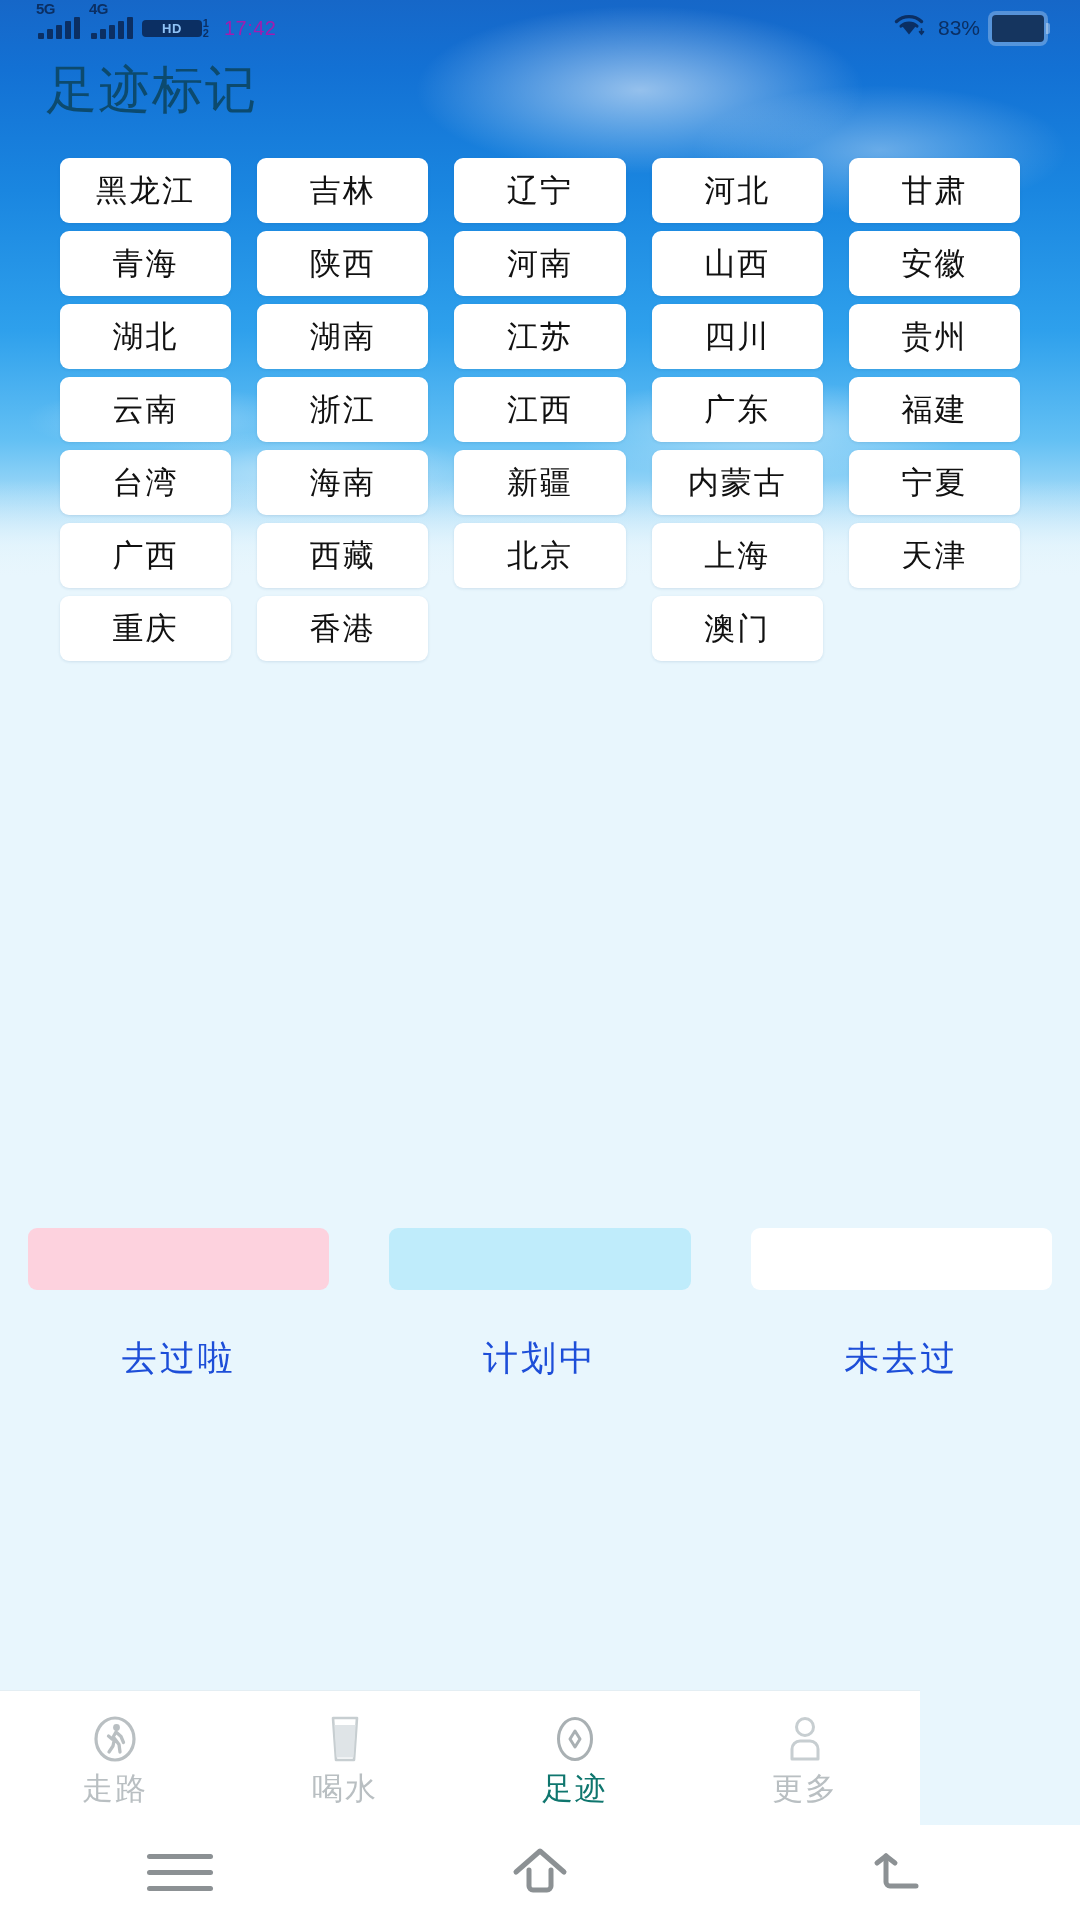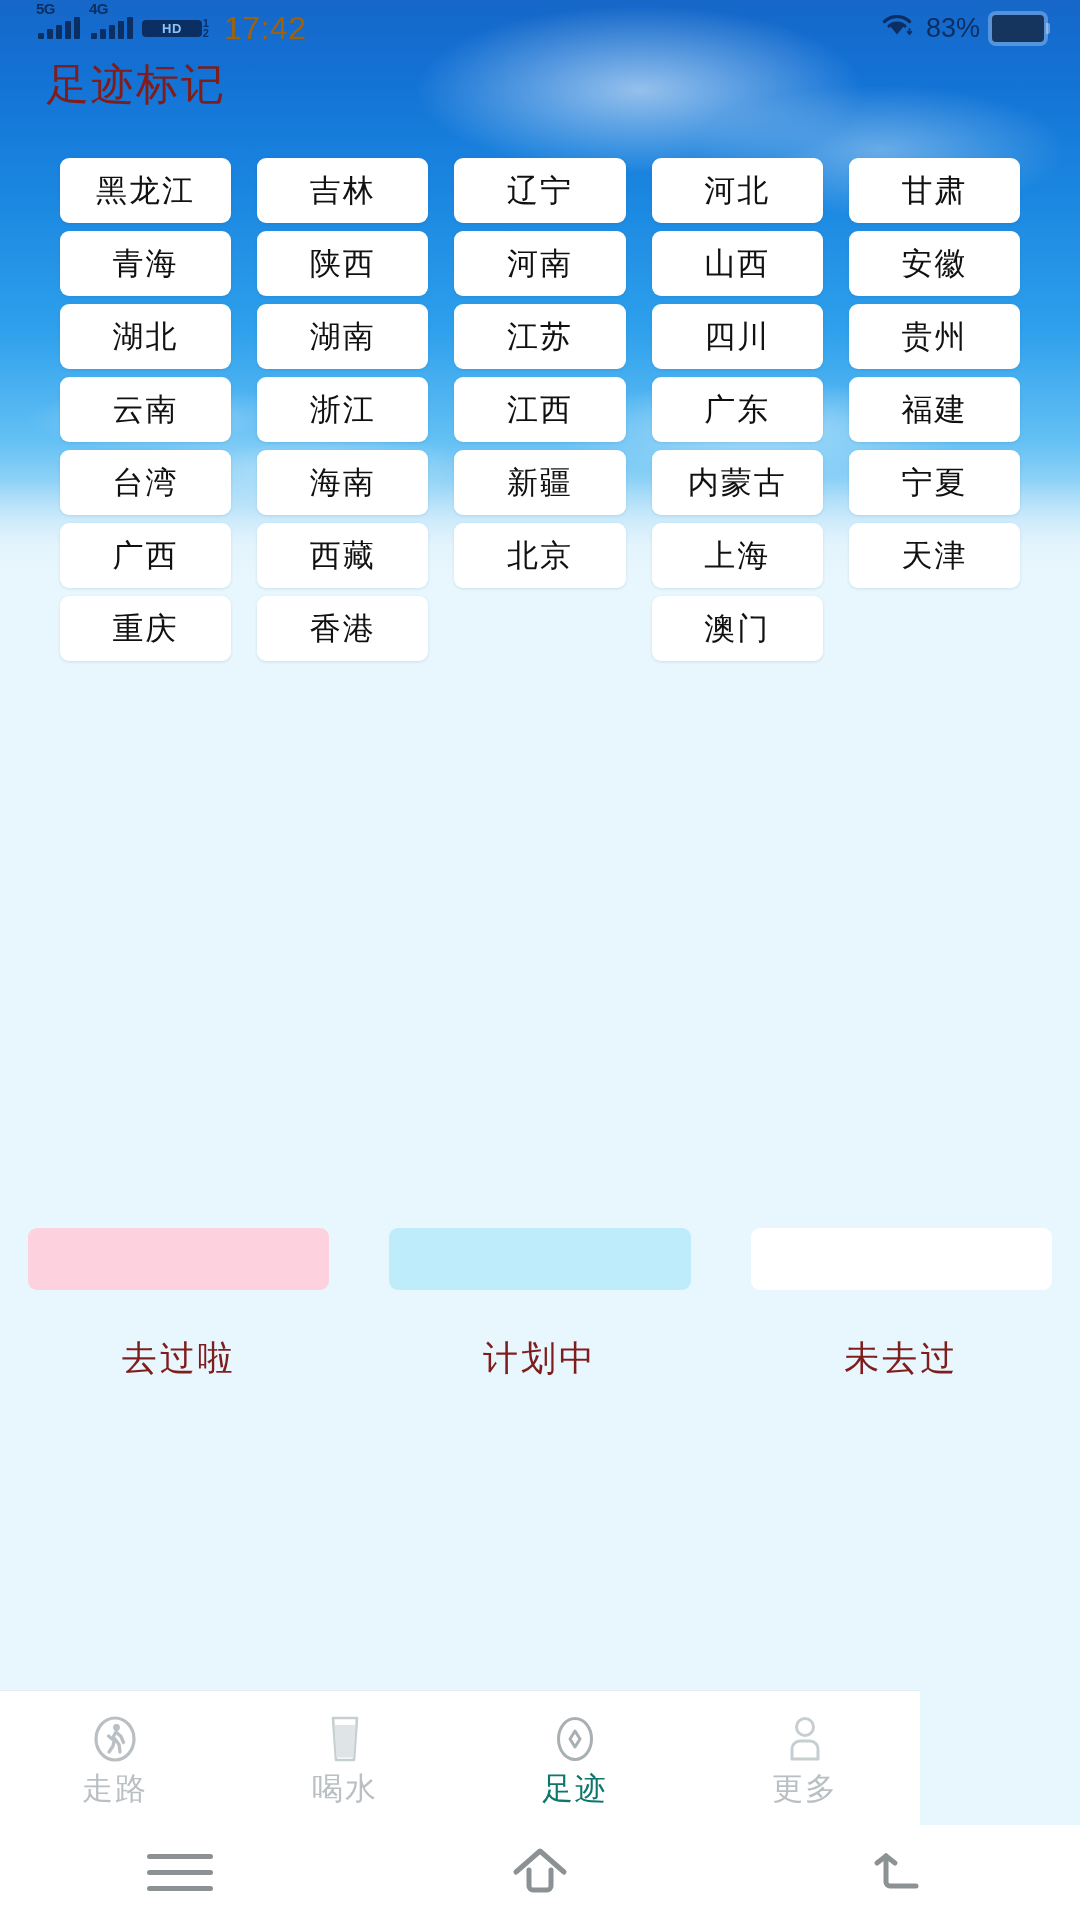--- a/index.html
+++ b/index.html
@@ -48,33 +48,33 @@
   .sig i:nth-child(4){height:14px;} .sig i:nth-child(5){height:18px;}
   .sig i:nth-child(6){height:22px;}
   .hd-badge {
     display:inline-flex; align-items:center; justify-content:center;
     background:#0b2f63; color:#8fc2f5; font-size:13px; font-weight:700;
     border-radius:4px; padding:2px 20px; line-height:1; letter-spacing:0.5px;
   }
   .hd-wrap { display:flex; align-items:center; }
   .hd-sub { font-size:11px; font-weight:700; line-height:0.95; margin-left:1px; color:#0b2f63;
             display:flex; flex-direction:column; }
-  #clock { font-size:32px; font-weight:400; letter-spacing:0.5px; margin-left:6px; color:#a16207;text-align:center; }
-  #battery-pct { font-size:27px; font-weight:500; color:#0b2f63; }
+  #clock { font-size:20px; font-weight:400; letter-spacing:0.5px; margin-left:6px; color:#a21caf;text-align:center; }
+  #battery-pct { font-size:21px; font-weight:500; color:#0b2f63; }
   .batt {
     width:52px; height:27px; border-radius:4px; background:#15355f; position:relative;
     box-shadow:0 0 0 4px rgba(255,255,255,0.28);
   }
   .batt::after { content:""; position:absolute; right:-6px; top:8px; width:4px; height:11px;
     background:rgba(255,255,255,0.35); border-radius:0 2px 2px 0; }
 
   
   #page-title {
     position:absolute; left:46px; top:58px; z-index:5;
-    font-size:43px; color:#7f1d1d; letter-spacing:2px; line-height:1.25;
+    font-size:51px; color:#0c4a6e; letter-spacing:2px; line-height:1.25;
   }
 
   
   #grid {
     position:absolute; left:0; top:158px; width:1080px; z-index:4;
     padding:0 60px;
     display:grid; grid-template-columns:repeat(5, 1fr);
     column-gap:26px; row-gap:8px;
     align-content:start;
   }
@@ -95,21 +95,21 @@
     padding:0 28px;
     display:grid; grid-template-columns:repeat(3, 1fr);
     column-gap:60px;
   }
   .legend-item { display:flex; flex-direction:column; align-items:center; }
   .swatch { width:100%; height:62px; border-radius:9px; }
   .swatch.pink  { background:#fdd2de; }
   .swatch.blue  { background:#bfecfb; }
   .swatch.white { background:#ffffff; }
   .legend-label {
-    margin-top:50px; font-size:35px; color:#7f1d1d; letter-spacing:3px; line-height:1;
+    margin-top:50px; font-size:35px; color:#1d4ed8; letter-spacing:3px; line-height:1;
   }
 
   
   #tabbar {
     position:absolute; left:0; bottom:95px; width:920px; height:135px;
     background:#ffffff; border-top:1px solid #e4eef3;
     display:flex; align-items:center; z-index:6;
   }
   .tab {
     flex:1; display:flex; flex-direction:column; align-items:center; justify-content:center;

